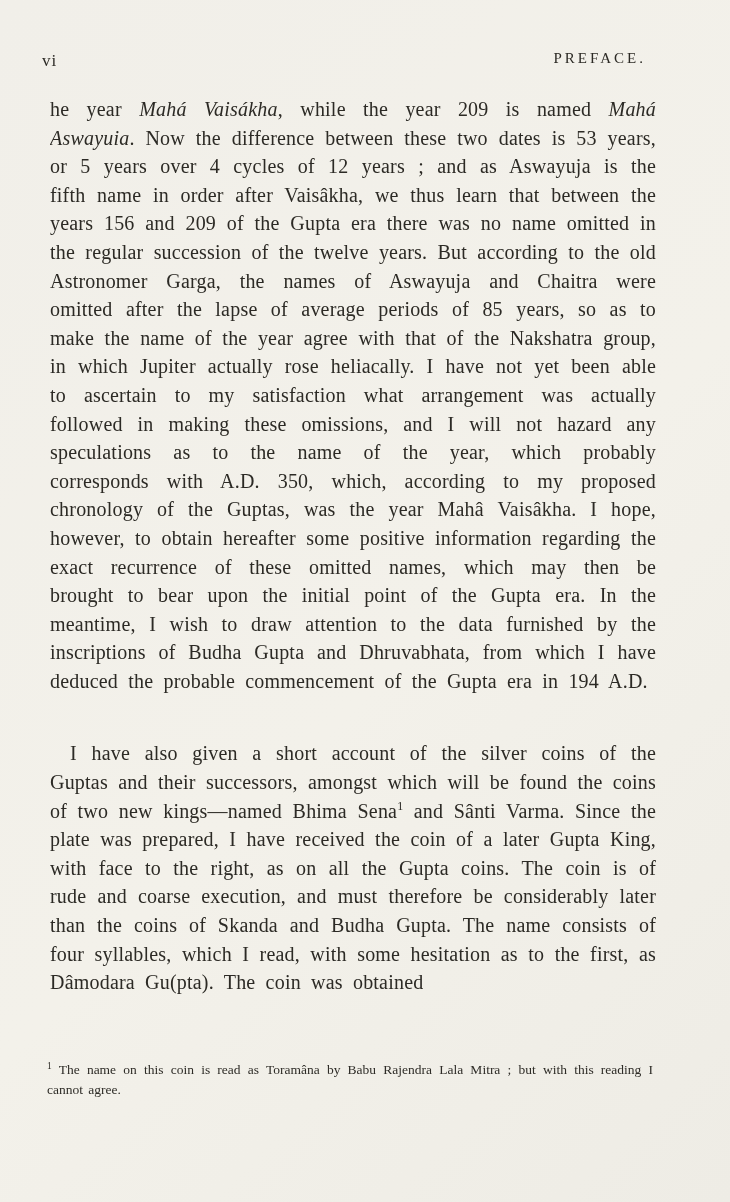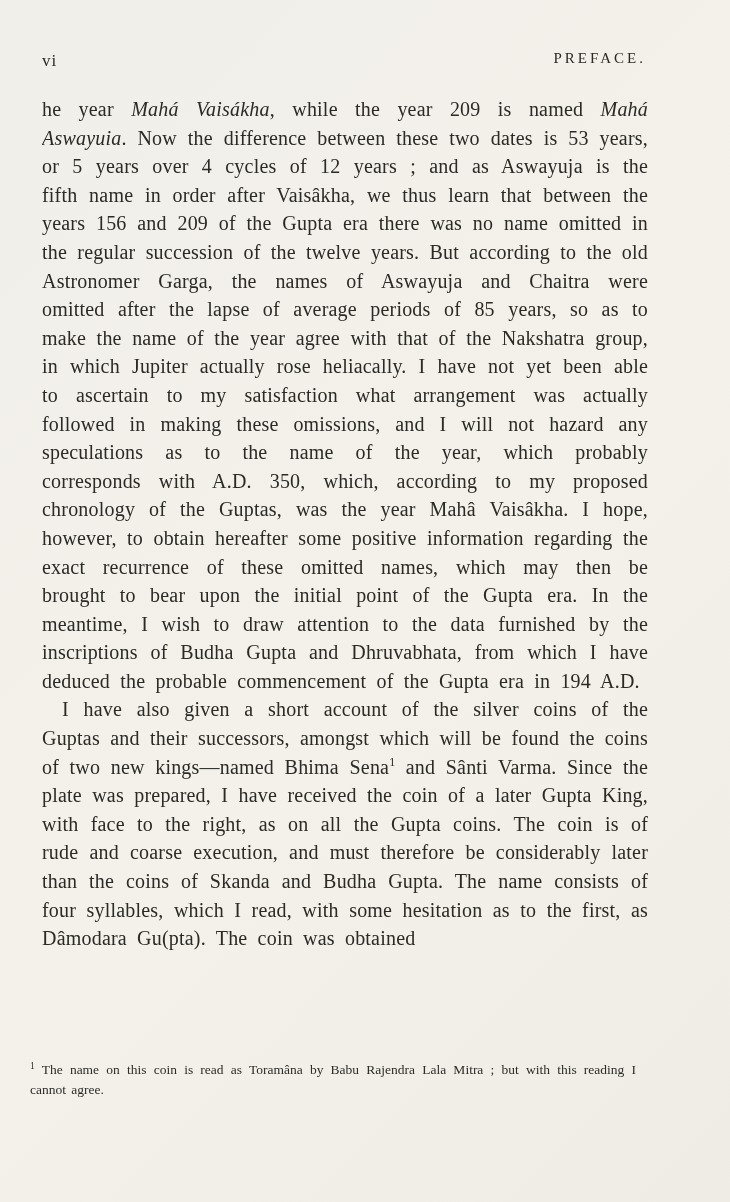--- a/index.html
+++ b/index.html
@@ -37,42 +37,42 @@
     left: 0;
     right: 0;
     top: 0;
     text-align: right;
     font-size: 15px;
     letter-spacing: 3px;
   }
   .text-block {
     position: absolute;
     top: 95px;
-    left: 42px;
+    left: 50px;
     width: 606px;
     max-height: 952px;
     overflow: hidden;
     text-align: justify;
     font-size: 20px;
     line-height: 28.6px;
     word-spacing: 5px;
     letter-spacing: 0.2px;
   }
   .para { margin: 0; padding: 0; }
-  .para.indented { text-indent: 20px; }
+  .para.indented { text-indent: 20px; margin-top: 44px; }
   .ital { font-style: italic; }
   .fn-ref {
     font-size: 12px;
     line-height: 0;
     vertical-align: super;
     letter-spacing: 0;
   }
   .footnote {
     position: absolute;
-    left: 30px;
+    left: 47px;
     width: 606px;
     top: 1060px;
     font-size: 13.5px;
     line-height: 20px;
     text-align: justify;
     word-spacing: 2px;
     color: #2e2c27;
   }
   .footnote .fn-marker {
     font-size: 9.5px;

